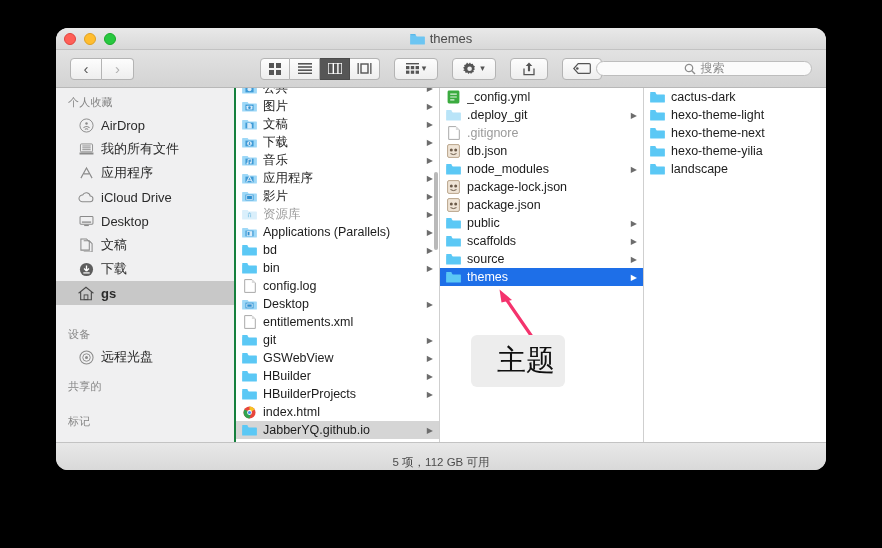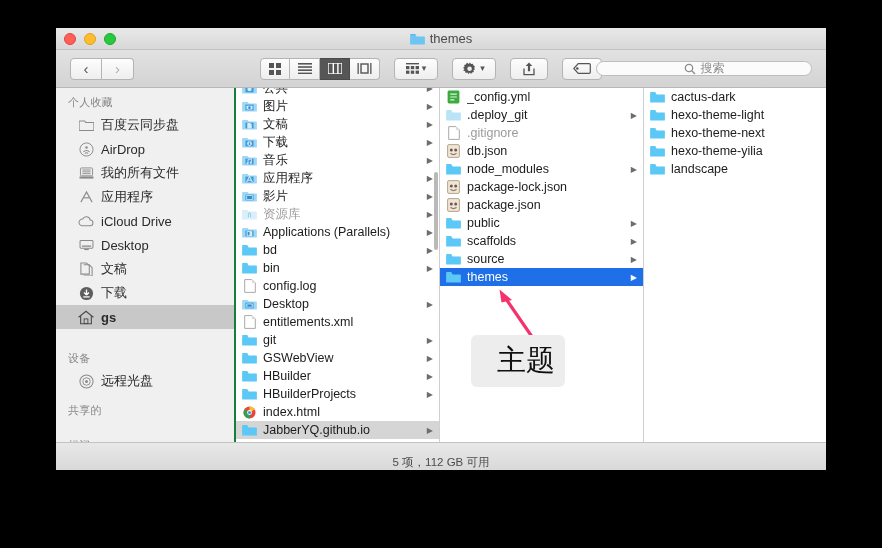--- a/index.html
+++ b/index.html
@@ -8,21 +8,21 @@
     background: #000;
     font-family: "Liberation Sans", "DejaVu Sans", sans-serif;
     overflow: hidden;
   }
 
   
   #finder-window {
     position: absolute;
     left: 56px; top: 28px;
     width: 770px; height: 442px;
-    border-radius: 0;
+    border-radius: 12px;
     overflow: hidden;
     background: #ececec;
     box-shadow: 0 6px 26px rgba(0,0,0,.55);
     display: flex;
     flex-direction: column;
   }
 
   
   .titlebar {
     height: 22px;
@@ -340,28 +340,20 @@
       <span>搜索</span>
     </div>
   </div>
 
   <div class="body">
 
     <div class="sidebar">
 
       <div class="sb-header">个人收藏</div>
 
-      <div class="sb-item">
-        <span class="sb-ico">
-          <svg width="15" height="12" viewBox="0 0 16 13">
-              <path d="M.7 2.2h5.2l1.3 1.5h8.1c.4 0 .7.3.7.7v7.4c0 .4-.3.7-.7.7H.7a.7.7 0 0 1-.7-.7V2.9c0-.4.3-.7.7-.7z" fill="none" stroke="#8a8a8a" stroke-width="1.1"></path>
-            </svg>
-        </span>
-        <span class="sb-label">百度云同步盘</span>
-      </div>
 
       <div class="sb-item">
         <span class="sb-ico">
           <svg width="15" height="15" viewBox="0 0 16 16">
               <circle cx="8" cy="8" r="7" fill="none" stroke="#8a8a8a" stroke-width="1"></circle>
               <path d="M4.8 10.5a4.2 4.2 0 0 1 6.4 0" fill="none" stroke="#8a8a8a" stroke-width="1.1"></path>
               <path d="M6.3 12.3a2.2 2.2 0 0 1 3.4 0" fill="none" stroke="#8a8a8a" stroke-width="1.1"></path>
               <circle cx="8" cy="5.8" r="1.3" fill="#8a8a8a"></circle>
             </svg>
         </span>

